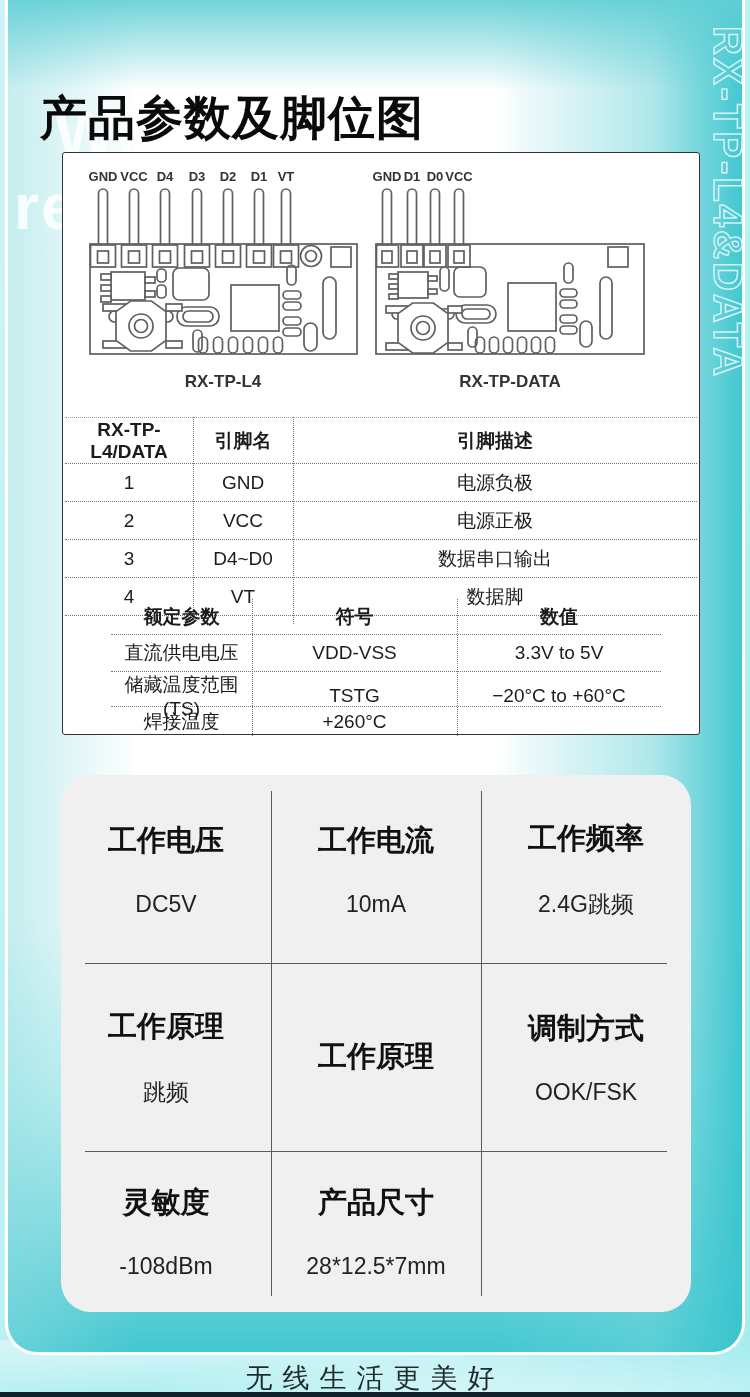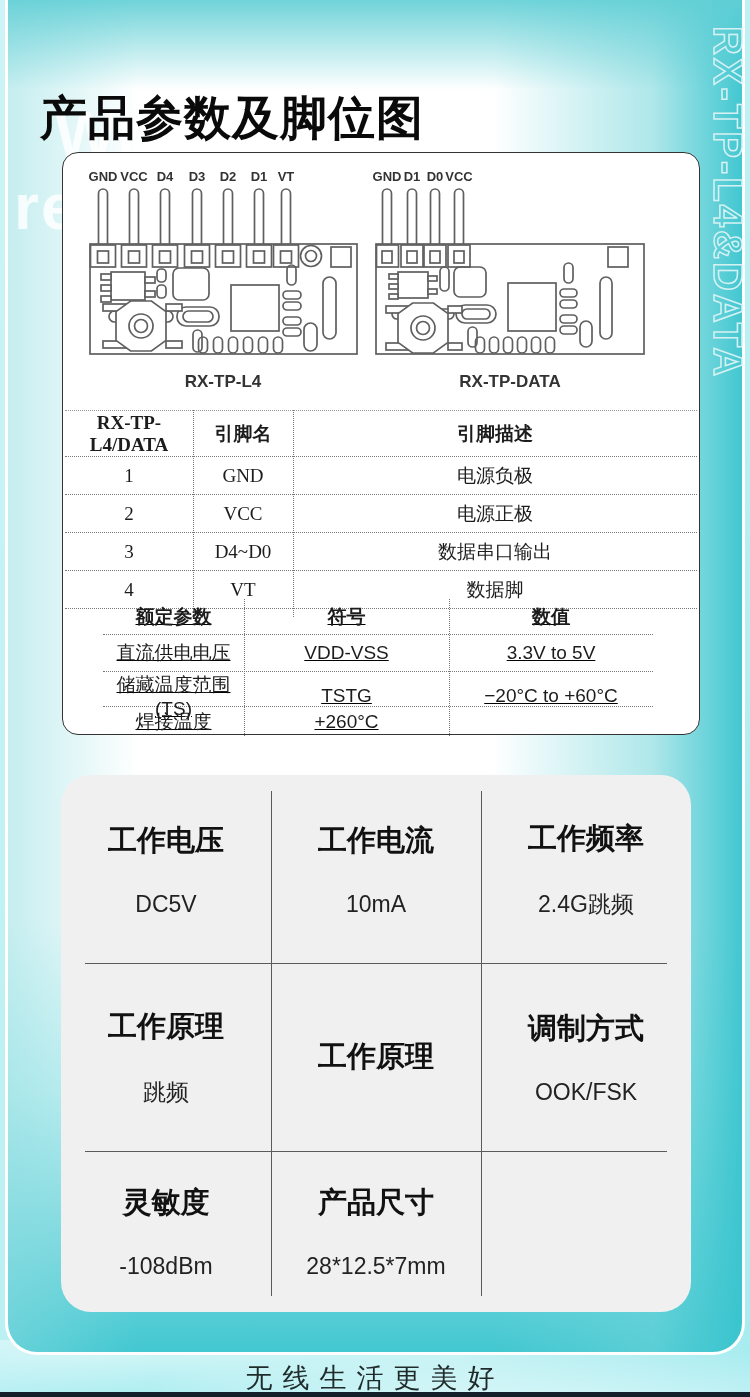--- a/index.html
+++ b/index.html
@@ -28,39 +28,39 @@
     position:absolute;top:26px;right:0px;height:390px;z-index:2;
     writing-mode:vertical-rl;font-size:40px;font-weight:bold;letter-spacing:3px;
     color:transparent;-webkit-text-stroke:1.5px #d5f1f3;
   }
   
   .page-title{position:absolute;left:40px;top:56px;z-index:4;
     font-size:47px;font-weight:900;color:#0a0a0a;letter-spacing:1px;}
   
   .pin-card{
     position:absolute;left:62px;top:152px;width:636px;height:581px;z-index:3;
-    background:#ffffff;border:1.5px solid #333;border-radius:16px;
+    background:#ffffff;border:1.5px solid #333;border-radius:3px;
   }
   .pcb{position:absolute;top:12px;}
   .pcb.m1{left:10px;}
   .pcb.m2{left:305px;}
   .pcb text{fill:#333;font-family:"Liberation Sans","DejaVu Sans",sans-serif;}
   .pin-lbl{font-size:13px;font-weight:600;}
   .mod-name{font-size:17px;font-weight:600;}
   
-  .pt{position:absolute;left:2px;top:257px;width:632px;z-index:2;font-family:Liberation Serif, serif;}
+  .pt{position:absolute;left:2px;top:264px;width:632px;z-index:2;}
   .pt-row{display:grid;grid-template-columns:128px 100px 1fr;align-items:center;
     border-bottom:1.6px dotted #777;}
   .pt-head{height:45px;font-weight:bold;border-top:1.6px dotted #999;}
   .pt-data{height:37px;}
   .pt-row div{text-align:center;font-size:19px;color:#1c1c1c;}
   .pt-vsep{position:absolute;top:0;height:calc(100% + 8px);border-left:1.6px dotted #777;}
   .pt-v1{left:128px;}.pt-v2{left:228px;}
   
-  .rt{position:absolute;left:40px;top:446px;width:550px;z-index:2;text-decoration:underline;}
+  .rt{position:absolute;left:48px;top:446px;width:550px;z-index:2;}
   .rt-row{display:grid;grid-template-columns:141px 205px 1fr;align-items:center;
     border-bottom:1.6px dotted #777;}
   .rt-head{height:35px;font-weight:bold;}
   .rt-r1{height:36px;}.rt-r2{height:34px;}
   .rt-r3{height:29px;border-bottom:none;}
   .rt-row div{text-align:center;font-size:19px;color:#1c1c1c;}
   .rt-vsep{position:absolute;top:0;height:100%;border-left:1.6px dotted #777;}
   .rt-v1{left:141px;}.rt-v2{left:346px;}
   
   .spec-card{

